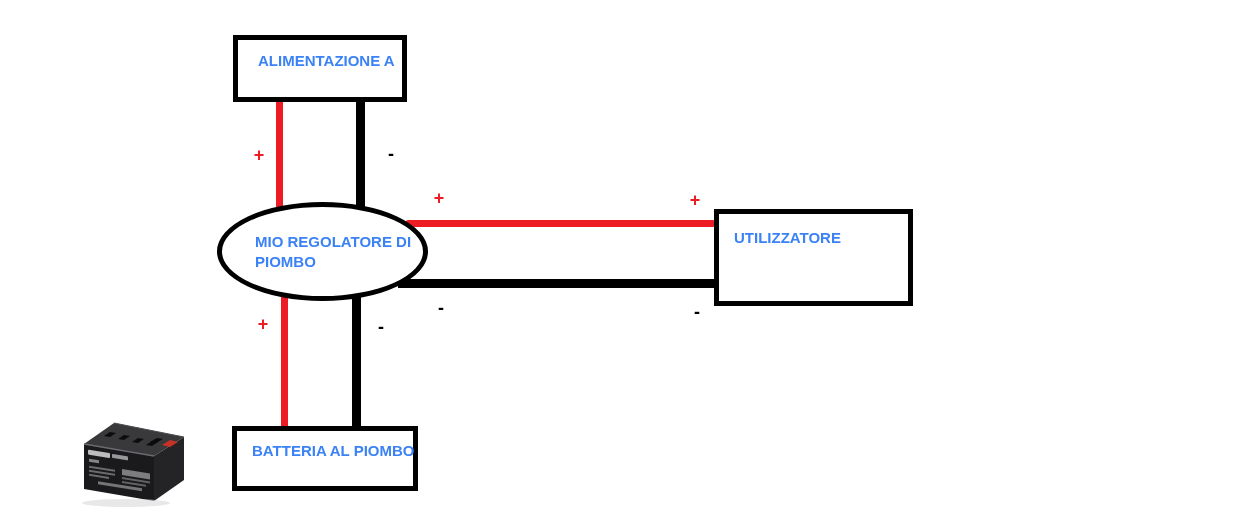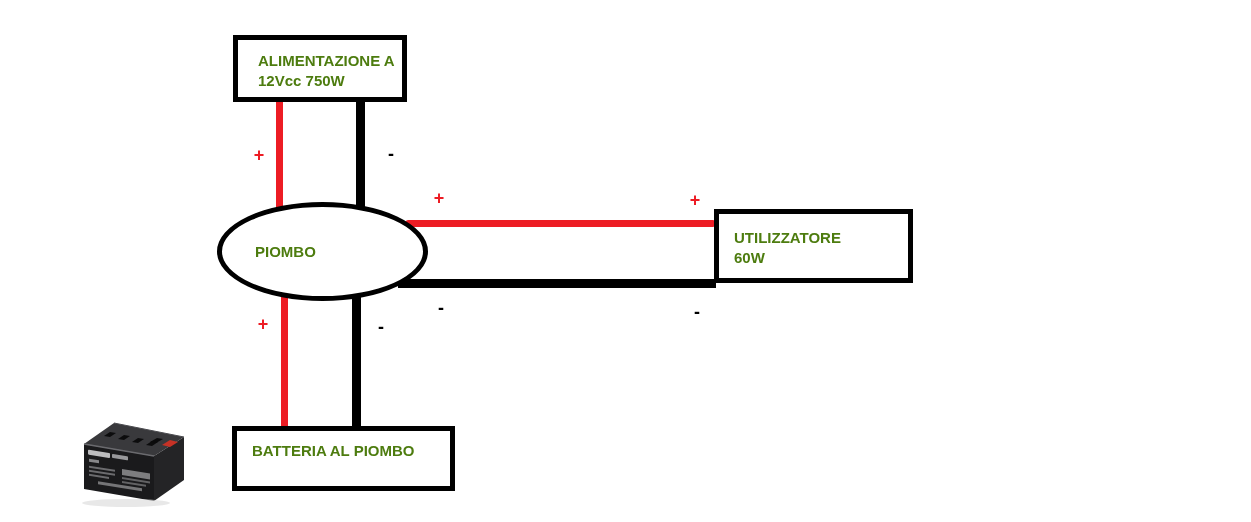--- a/index.html
+++ b/index.html
@@ -23,34 +23,34 @@
   #wire-load-pos  { left: 405px; top: 220px; width: 311px; height: 7px;  }
   #wire-load-neg  { left: 398px; top: 279px; width: 318px; height: 9px;  }
   #wire-batt-pos  { left: 281px; top: 294px; width: 7px;  height: 138px; }
   #wire-batt-neg  { left: 352px; top: 294px; width: 9px;  height: 138px; }
   
   .node {
     position: absolute;
     z-index: 2;
     background: #ffffff;
     border: 5px solid #000000;
-    color: #4d7c0f;
+    color: #3b82f6;
     font-weight: bold;
     font-size: 15px;
     line-height: 20px;
   }
   #node-power-supply { left: 233px; top: 35px;  width: 174px; height: 67px; padding: 11px 0 0 20px; }
   #node-regulator {
     left: 217px; top: 202px; width: 211px; height: 99px;
     border-radius: 50%;
     display: flex; flex-direction: column; justify-content: center;
     padding-left: 33px;
   }
-  #node-load         { left: 714px; top: 209px; width: 199px; height: 74px; padding: 14px 0 0 15px; }
-  #node-battery      { left: 232px; top: 426px; width: 223px; height: 65px; padding: 10px 0 0 15px; }
+  #node-load         { left: 714px; top: 209px; width: 199px; height: 97px; padding: 14px 0 0 15px; }
+  #node-battery      { left: 232px; top: 426px; width: 186px; height: 65px; padding: 10px 0 0 15px; }
   .node .line { display: block; white-space: nowrap; }
   
   .pol {
     position: absolute;
     z-index: 3;
     font-weight: bold;
     font-size: 18px;
     line-height: 18px;
     width: 16px;
     text-align: center;
@@ -80,30 +80,29 @@
 
   <div class="wire red" id="wire-psu-pos"></div>
   <div class="wire black" id="wire-psu-neg"></div>
   <div class="wire red" id="wire-load-pos"></div>
   <div class="wire black" id="wire-load-neg"></div>
   <div class="wire red" id="wire-batt-pos"></div>
   <div class="wire black" id="wire-batt-neg"></div>
 
   <div class="node" id="node-power-supply">
     <span class="line">ALIMENTAZIONE A</span>
-    <span class="line">12Vcc 750W</span>
   </div>
 
   <div class="node" id="node-regulator">
+    <span class="line">MIO REGOLATORE DI</span>
     <span class="line">PIOMBO</span>
   </div>
 
   <div class="node" id="node-load">
     <span class="line">UTILIZZATORE</span>
-    <span class="line">60W</span>
   </div>
 
   <div class="node" id="node-battery">
     <span class="line">BATTERIA AL PIOMBO</span>
   </div>
 
   <span class="pol plus" id="pol-psu-plus">+</span>
   <span class="pol minus" id="pol-psu-minus">-</span>
   <span class="pol plus" id="pol-h-plus-l">+</span>
   <span class="pol plus" id="pol-h-plus-r">+</span>

